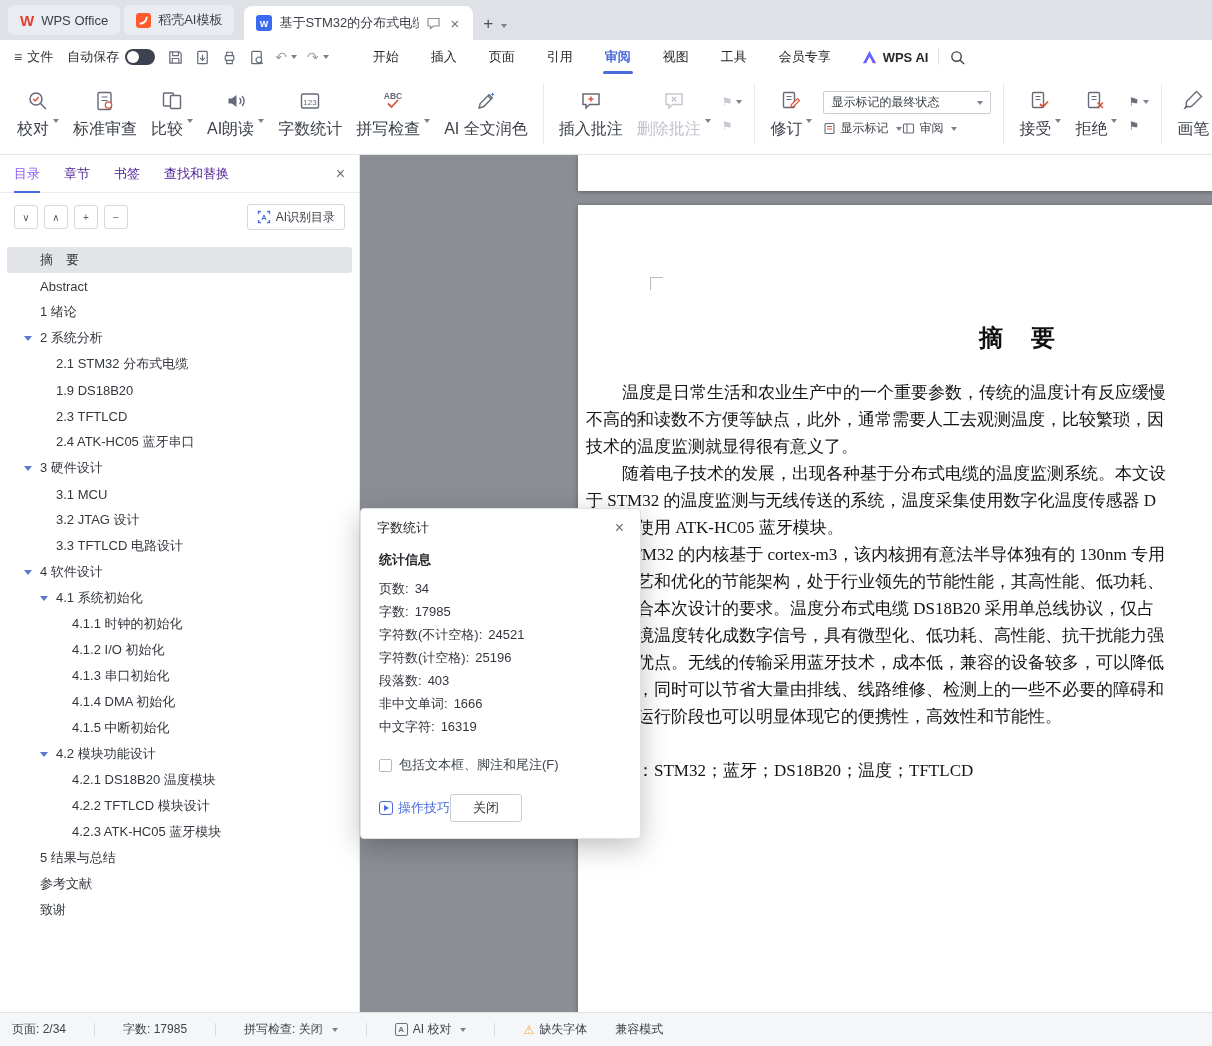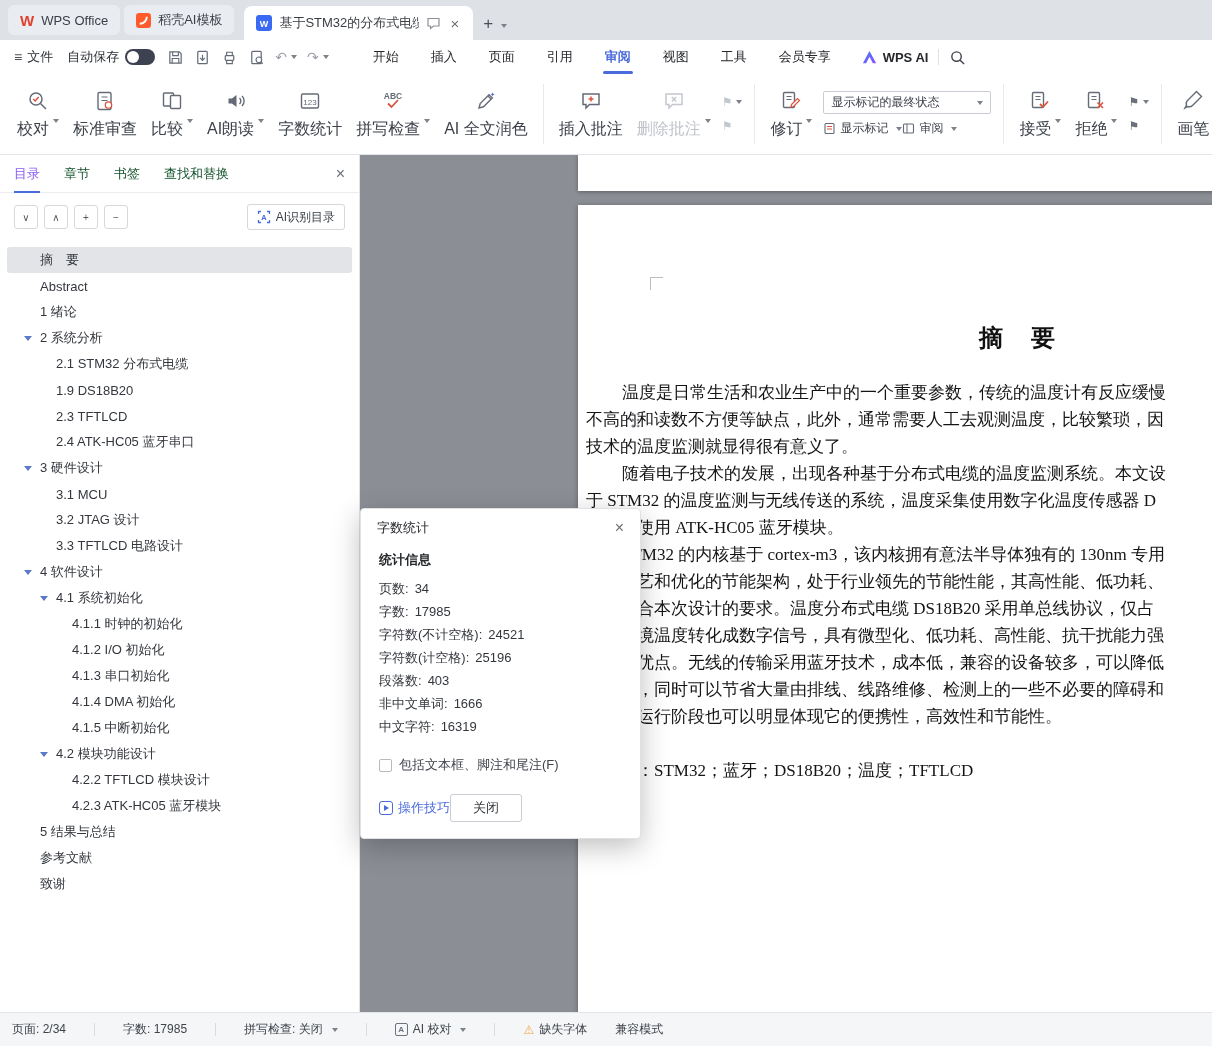--- a/index.html
+++ b/index.html
@@ -53,21 +53,21 @@
   .rev-row{display:flex;}
   .mini-btn{display:flex;align-items:center;gap:4px;font-size:12px;color:#3d424a;white-space:nowrap;cursor:pointer}
   .conv-col{display:flex;flex-direction:column;gap:8px;flex-shrink:0;margin:0 4px}
   .zh-ic{display:inline-flex;align-items:center;justify-content:center;width:15px;height:15px;border:1px solid #4a6bdb;border-radius:2px;color:#4a6bdb;font-size:10px;line-height:1}
   .zh-ic.green{border-color:#3d9a6c;color:#3d9a6c}
 
   
   .main{flex:1;display:flex;min-height:0}
   .sidebar{width:360px;background:#fff;border-right:1px solid #e0e2e5;display:flex;flex-direction:column;flex-shrink:0}
   .side-tabs{height:38px;display:flex;align-items:center;padding:0 14px;border-bottom:1px solid #ececee}
-  .side-tab{height:38px;display:flex;align-items:center;margin-right:24px;font-size:13px;color:#14532d;position:relative;cursor:pointer;white-space:nowrap}
+  .side-tab{height:38px;display:flex;align-items:center;margin-right:24px;font-size:13px;color:#4c1d95;position:relative;cursor:pointer;white-space:nowrap}
   .side-tab.active{color:#8b5cf6}
   .side-tab.active::after{content:"";position:absolute;left:0;right:0;bottom:0;height:2px;background:#4a6bdb}
   .side-close{margin-left:auto;color:#6b7078;font-size:16px;cursor:pointer}
   .toc-toolbar{height:48px;display:flex;align-items:center;padding:0 14px;gap:6px}
   .sq-btn{width:24px;height:24px;border:1px solid #d6d8dc;border-radius:3px;display:inline-flex;align-items:center;justify-content:center;font-size:10px;color:#555a62;cursor:pointer;background:#fff}
   .ai-toc-btn{margin-left:auto;height:26px;border:1px solid #d6d8dc;border-radius:3px;background:#fff;display:flex;align-items:center;gap:5px;padding:0 9px;font-size:12px;color:#3d424a;font-family:inherit;cursor:pointer}
   .toc-list{flex:1;padding-top:6px;overflow:hidden}
   .toc-row{height:26px;display:flex;align-items:center;margin:0 7px;border-radius:3px;font-size:13px;color:#33373d;white-space:nowrap;cursor:pointer}
   .toc-row.selected{background:#e3e4e7}
   .toc-row .exp{display:none;width:16px;flex-shrink:0;align-items:center}
@@ -616,20 +616,24 @@
           <div class="toc-row lv2">
 
             <span>4.1.5 中断初始化</span>
           </div>
 
           <div class="toc-row lv1 has-exp">
             <span class="exp"></span>
             <span>4.2 模块功能设计</span>
           </div>
 
+          <div class="toc-row lv2">
+
+            <span>4.2.1 DS18B20 温度模块</span>
+          </div>
 
           <div class="toc-row lv2">
 
             <span>4.2.2 TFTLCD 模块设计</span>
           </div>
 
           <div class="toc-row lv2">
 
             <span>4.2.3 ATK-HC05 蓝牙模块</span>
           </div>

